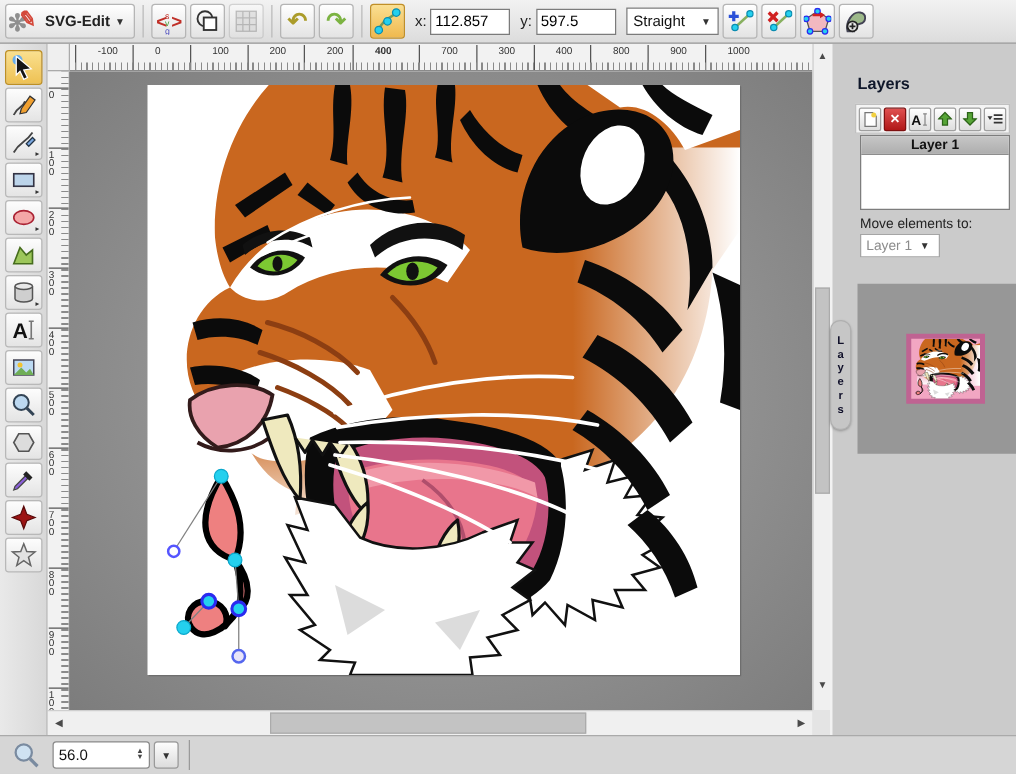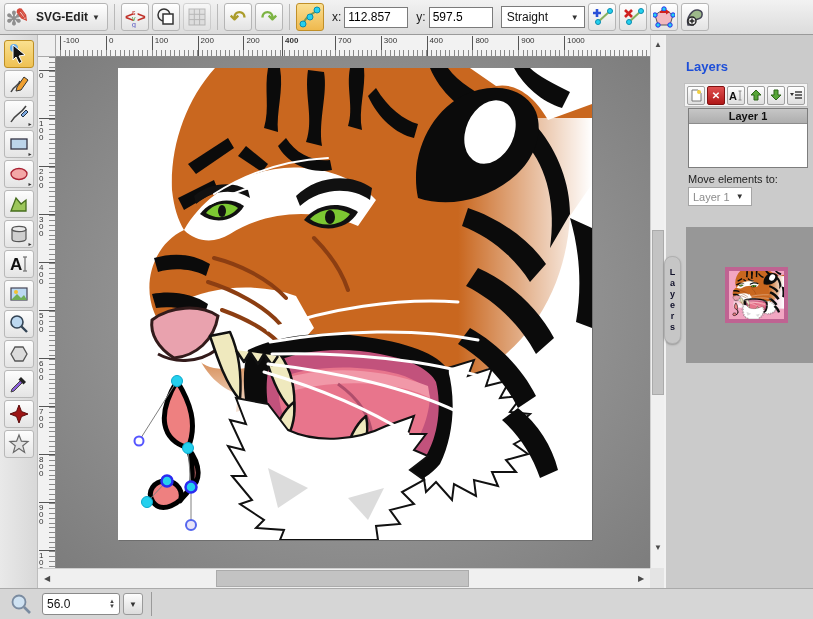--- a/index.html
+++ b/index.html
@@ -45,21 +45,21 @@
   .flyout { position:absolute; right:1px; bottom:0px; font-size:6px; color:#333; }
 
   
   #ruler-corner { position:absolute; left:38px; top:35px; width:18px; height:22px;
     background:#efefef; border-right:1px solid #aaa; border-bottom:1px solid #aaa; z-index:12;}
   #h-ruler { position:absolute; left:56px; top:35px; width:594px; height:22px;
     background:#f2f2f2; border-bottom:1px solid #8a8a8a; overflow:hidden; z-index:11;}
   #h-ruler::after { content:""; position:absolute; left:4px; right:0; bottom:0; height:6px;
     background:repeating-linear-gradient(90deg,#8a8a8a 0 1px,transparent 1px 4.58px);}
   .hrl { position:absolute; top:1px; font-size:8px; color:#333; border-left:1px solid #555;
-    height:22px; padding-left:2px; line-height:9px;}
+    height:22px; padding-left:17px; line-height:9px;}
   #v-ruler { position:absolute; left:38px; top:57px; width:18px; height:511px;
     background:#f2f2f2; border-right:1px solid #8a8a8a; overflow:hidden; z-index:11;}
   #v-ruler::after { content:""; position:absolute; top:0px; bottom:0; right:0; width:6px;
     background:repeating-linear-gradient(180deg,#8a8a8a 0 1px,transparent 1px 4.8px);}
   .vrl { position:absolute; left:1px; font-size:8px; color:#333; border-top:1px solid #555;
     width:16px; padding-top:1px; line-height:7px; white-space:pre-line;}
 
   
   #workarea { position:absolute; left:56px; top:57px; width:594px; height:511px;
     background:radial-gradient(ellipse 430px 380px at 300px 255px,
@@ -79,21 +79,21 @@
     background:#e4e4e4; z-index:12;}
   #h-scroll { position:absolute; left:38px; top:568px; width:612px; height:20px;
     background:#f0f0f0; border-top:1px solid #cfcfcf; z-index:12;}
   #h-thumb { position:absolute; left:178px; top:1px; width:253px; height:17px;
     background:#c3c3c3; border:1px solid #ababab; }
 
   
   #right-panel { position:absolute; left:664px; top:35px; width:149px; height:553px;
     background:#cbcbcb; border-left:2px solid #f2f2f2; z-index:15;}
   #layers-title { position:absolute; left:20px; top:24px; font-size:13px;
-    font-weight:bold; color:#1d4ed8; }
+    font-weight:bold; color:#0f172a; }
   #layers-btnrow { position:absolute; left:18px; top:48px; width:124px; height:24px;
     background:#f4f4f4; border:1px solid #c0c0c0; display:flex; align-items:center;
     gap:2px; padding:0 2px; }
   .lyrbtn { width:19px; height:19px; border:1px solid #9f9f9f; border-radius:2px;
     background:linear-gradient(#ffffff,#dedede); display:flex; align-items:center;
     justify-content:center; font-size:10px; }
   .lyrbtn.danger { background:linear-gradient(#e05050,#b01818); border-color:#7e1010;
     color:#fff; font-weight:bold; }
   #layer-list { position:absolute; left:22px; top:73px; width:120px; height:60px;
     background:#fff; border:1px solid #7d7d7d; }
@@ -285,21 +285,21 @@
         <path d="M4,18 C8,8 14,9 18,4" fill="none" stroke="#7a9a55" stroke-width="2"></path>
         <circle cx="4" cy="18" r="3" fill="#24d0ee" stroke="#0a8cb0"></circle>
         <circle cx="11" cy="11" r="3" fill="#24d0ee" stroke="#0a8cb0"></circle>
         <circle cx="18" cy="4" r="3" fill="#24d0ee" stroke="#0a8cb0"></circle>
       </svg>
     </div>
     <span class="coord-label">x:</span>
     <input class="coord-input" value="112.857" style="">
     <span class="coord-label">y:</span>
     <input class="coord-input" value="597.5" style="">
-    <div class="fake-select" style="width:84px">
+    <div class="fake-select" style="width:74px">
       <span>Straight</span>
       <span class="caret">▼</span>
     </div>
     <div class="tbtn">
       <svg width="22" height="22">
         <line x1="7" y1="16" x2="19" y2="5" stroke="#88b060" stroke-width="2"></line>
         <circle cx="7" cy="16" r="2.5" fill="#24d0ee" stroke="#0a8cb0"></circle>
         <circle cx="19" cy="5" r="2.5" fill="#24d0ee" stroke="#0a8cb0"></circle>
         <path d="M6,3 v8 M2,7 h8" stroke="#2a50d8" stroke-width="2.6"></path>
       </svg>

